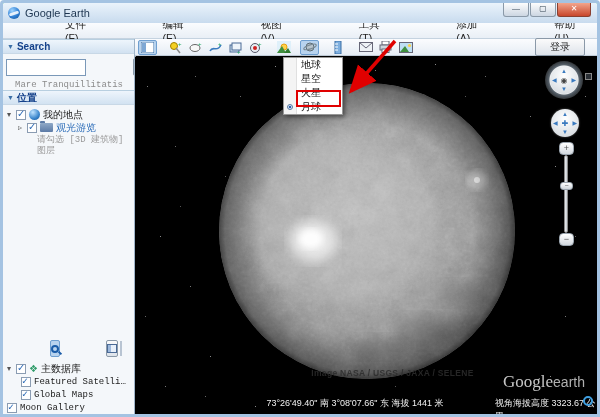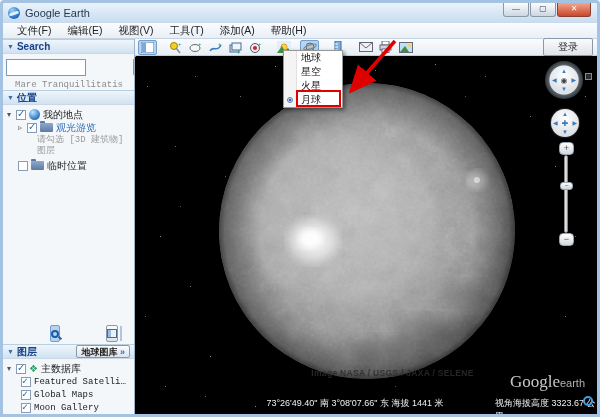--- a/index.html
+++ b/index.html
@@ -11,21 +11,21 @@
   .titlebar { position:relative; height:20px; background:linear-gradient(#eaf3fb,#c8dbee); display:flex; align-items:center; padding-left:5px; }
   .app-ico { width:12px; height:12px; border-radius:50%; background:radial-gradient(circle at 35% 30%, #9fd4ff 0%, #2f7fd4 55%, #14518f 100%); position:relative; margin-right:5px; }
   .app-ico::after{ content:""; position:absolute; left:1px; top:5px; width:10px; height:3px; background:rgba(255,255,255,.85); transform:rotate(-18deg); border-radius:2px;}
   .title-text { font-size:11px; color:#1d3550; }
   .winbtns { position:absolute; top:0; right:6px; display:flex; }
   .wbtn { width:26px; height:14px; border:1px solid #8a99a8; border-top:none; background:linear-gradient(#fdfdfd,#ccd6e2); border-radius:0 0 3px 3px; font-size:8px; line-height:12px; text-align:center; color:#30404f; margin-left:1px; }
   .wbtn.close { width:34px; background:linear-gradient(#f2a58c,#c8472c); border-color:#8a4030; color:#fff; font-weight:bold; }
 
   
   .menubar { height:16px; background:linear-gradient(#fafcfe,#e9eff6); display:flex; align-items:center; padding-left:6px; border-bottom:1px solid #c5d3e0; }
-  .menu-item { font-size:10.5px; color:#222; padding:0 8px; }
+  .menu-item { font-size:10.5px; color:#222; padding:0 8px;margin-left:48px; }
 
   
   .bodyrow { display:flex; height:375px; }
   .sidebar { width:132px; background:#f4f7fa; border-right:1px solid #9fb4c8; display:flex; flex-direction:column; overflow:hidden; }
   .rightcol { position:relative; width:462px; display:flex; flex-direction:column; }
 
   
   .panel-hdr { height:15px; background:linear-gradient(#eef5fc,#d2e2f1); border-top:1px solid #b8cfe0; border-bottom:1px solid #c8d8e6; display:flex; align-items:center; padding:0 4px; }
   .panel-hdr .tri { font-size:7px; color:#3a6ea5; margin-right:3px; }
   .panel-hdr .ptitle { font-size:10px; font-weight:bold; color:#15428b; }
@@ -59,58 +59,58 @@
   .arrow-glyph { font-size:10px; color:#3c4650; font-weight:bold; line-height:1; }
   .gallery-btn { margin-left:auto; height:13px; font-size:9px; font-weight:bold; padding:0 4px; color:#222; }
   .gallery-btn .chev { color:#2f6db8; }
   .mono { font-family:"Liberation Mono","DejaVu Sans Mono",monospace; font-size:9px; }
 
   
   .toolbar { height:17px; background:linear-gradient(#fbfcfe,#e6edf5); border-bottom:1px solid #c0ccd8; display:flex; align-items:center; padding-left:3px; flex:none; }
   .tbtn { width:19px; height:15px; display:flex; align-items:center; justify-content:center; border:1px solid transparent; border-radius:2px; margin-right:1px; flex:none; }
   .tbtn.pressed { background:#b8d3ee; border-color:#6f9fd0; }
   .tbtn svg { display:block; }
-  .signin { margin-left:auto; margin-right:4px; padding:1px 14px; font-size:10px; }
+  .signin { margin-left:auto; margin-right:12px; padding:1px 14px; font-size:10px; }
 
   
   .viewport { position:relative; flex:1; background:#000; overflow:hidden; }
   .stars { position:absolute; inset:0; }
   .stars::after { content:""; position:absolute; width:1px; height:1px; background:#999;
     box-shadow: 12px 30px #777, 40px 90px #666, 25px 180px #888, 10px 260px #666, 30px 330px #777,
       60px 20px #666, 75px 300px #888, 90px 120px #555, 55px 230px #777, 105px 40px #666,
       140px 10px #888, 180px 6px #666, 240px 14px #777, 300px 8px #888, 350px 20px #666,
       395px 60px #777, 420px 110px #888, 440px 180px #666, 430px 260px #777, 415px 320px #888,
       390px 345px #666, 300px 350px #777, 200px 345px #666, 120px 350px #888, 70px 340px #666,
       450px 40px #777, 330px 40px #555, 260px 330px #555, 160px 40px #555, 45px 150px #555; }
   .moonwrap { position:absolute; left:82px; top:25px; width:300px; height:300px; }
   .attrib { position:absolute; left:150px; top:312px; width:215px; text-align:center; font-size:8.5px; color:rgba(45,45,45,.85); font-weight:bold; letter-spacing:.3px; }
   .gelogo { position:absolute; right:12px; bottom:22px; color:#e8e8e8; opacity:.85; }
   .gelogo .g { font-family:"Liberation Serif","DejaVu Serif",serif; font-size:17px; }
-  .gelogo .e { font-size:11px; color:#cfcfcf; }
+  .gelogo .e { font-size:14px; color:#cfcfcf; }
   .statusbar { position:absolute; left:0; right:0; bottom:5px; height:12px; font-size:9px; color:#f0f0f0; }
   .st-coords { position:absolute; left:105px; width:230px; text-align:center; }
   .st-eye { position:absolute; left:360px; }
   .st-ring { position:absolute; left:448px; top:-1px; width:10px; height:10px; border:2px solid #3f9fe0; border-radius:50%; }
 
   
   .lookring { position:absolute; left:410px; top:5px; width:38px; height:38px; border-radius:50%; background:radial-gradient(circle,#f8f8f8 52%, #55606a 56%, #222 78%, rgba(0,0,0,0) 80%); }
   .navdisc { position:absolute; border-radius:50%; background:radial-gradient(circle at 50% 35%, #ffffff, #d8dde2 80%, #b8c0c8 100%); box-shadow:0 0 2px rgba(255,255,255,.4); }
   .lookring .navdisc { left:5px; top:5px; width:28px; height:28px; }
   .movej { left:416px; top:53px; width:28px; height:28px; }
   .navarrow { position:absolute; font-size:6px; color:#3a7abf; line-height:1; }
   .n-up{ top:2px; left:50%; transform:translateX(-50%);} .n-dn{ bottom:2px; left:50%; transform:translateX(-50%);} .n-lf{ left:2px; top:50%; transform:translateY(-50%);} .n-rt{ right:2px; top:50%; transform:translateY(-50%);}
   .n-center { position:absolute; left:50%; top:50%; transform:translate(-50%,-50%); font-size:8px; color:#444; }
   .mini-sq { position:absolute; left:450px; top:17px; width:7px; height:7px; background:#2a2f35; border:1px solid #888; }
   .zoomslider { position:absolute; left:424px; top:86px; width:15px; height:104px; }
   .zs-btn { position:absolute; left:0; width:15px; height:13px; border-radius:4px; background:linear-gradient(#fff,#d2d8de); border:1px solid #9aa4ae; font-size:9px; line-height:11px; text-align:center; color:#555; }
   .zs-track { position:absolute; left:5px; top:13px; width:4px; height:78px; background:linear-gradient(90deg,#cfd4d9,#f2f4f6,#aab2ba); border:1px solid #888; border-radius:2px; }
   .zs-handle { position:absolute; left:1px; top:40px; width:13px; height:8px; border-radius:3px; background:linear-gradient(#fff,#cfd5db); border:1px solid #9aa4ae; font-size:7px; line-height:6px; text-align:center; color:#666; }
 
   
-  .pmenu { position:absolute; left:148px; top:11px; width:60px; background:#fff; border:1px solid #979797; box-shadow:2px 2px 4px rgba(0,0,0,.45); z-index:50; }
+  .pmenu { position:absolute; left:148px; top:18px; width:60px; background:#fff; border:1px solid #979797; box-shadow:2px 2px 4px rgba(0,0,0,.45); z-index:50; }
   .pmenu .gutter { position:absolute; left:0; top:0; bottom:0; width:13px; background:#f4f4f4; border-right:1px solid #e0e0e0; }
   .pmi { position:relative; height:14px; line-height:14px; font-size:10px; color:#111; padding-left:17px; white-space:nowrap; }
   .radio { position:absolute; left:3px; top:4px; width:6px; height:6px; border-radius:50%; border:1px solid #5a7aa0; background:radial-gradient(circle,#2f5fae 45%, #cfe0f2 55%); }
   .redbox { position:absolute; left:161px; top:51px; width:45px; height:17px; border:2px solid #e00000; z-index:60; }
   .overlay-svg { position:absolute; inset:0; z-index:70; pointer-events:none; }
 </style>
 </head>
 <body>
 
 <div id="win">
@@ -158,66 +158,56 @@
           <span class="geglobe"></span>
           <span>我的地点</span>
         </div>
         <div class="trow" style="margin-left:11px">
           <span class="exp">▹</span>
           <span class="cb on"></span>
           <span class="folder"></span>
           <span class="bluelabel">观光游览</span>
         </div>
         <div class="treenote">请勾选 [3D 建筑物] 图层</div>
-        <div class="trow" style="margin-left:11px">
-          <span class="cb"></span>
-          <span class="folder"></span>
-          <span>临时位置</span>
-        </div>
       </div>
 
       <div class="spacer"></div>
 
       <div class="places-foot">
         <button class="btn sq-btn pressed">
             <span class="mag"></span>
           </button>
         <button class="btn sq-btn">
             <span class="panes-ic"></span>
           </button>
         <span class="foot-box"></span>
         <button class="btn sq-btn">
             <span class="arrow-glyph">↑</span>
           </button>
         <button class="btn sq-btn">
             <span class="arrow-glyph">↓</span>
           </button>
       </div>
 
-      <div class="panel-hdr">
-        <span class="tri">▼</span>
-        <span class="ptitle">图层</span>
-        <button class="btn gallery-btn"><span>地球图库</span> <span class="chev">»</span></button>
-      </div>
       <div class="tree">
         <div class="trow">
           <span class="exp">▾</span>
           <span class="cb on"></span>
           <span class="layersic">❖</span>
           <span>主数据库</span>
         </div>
         <div class="trow mono" style="margin-left:14px">
           <span class="cb on"></span>
           <span>Featured Satelli…</span>
         </div>
         <div class="trow mono" style="margin-left:14px">
           <span class="cb on"></span>
           <span>Global Maps</span>
         </div>
-        <div class="trow mono" style="margin-left:14px">
+        <div class="trow mono" style="">
           <span class="cb on"></span>
           <span>Moon Gallery</span>
         </div>
       </div>
     </div>
 
     <div class="rightcol">
       <div class="toolbar">
         <span class="tbtn pressed">
           <svg width="13" height="11">

